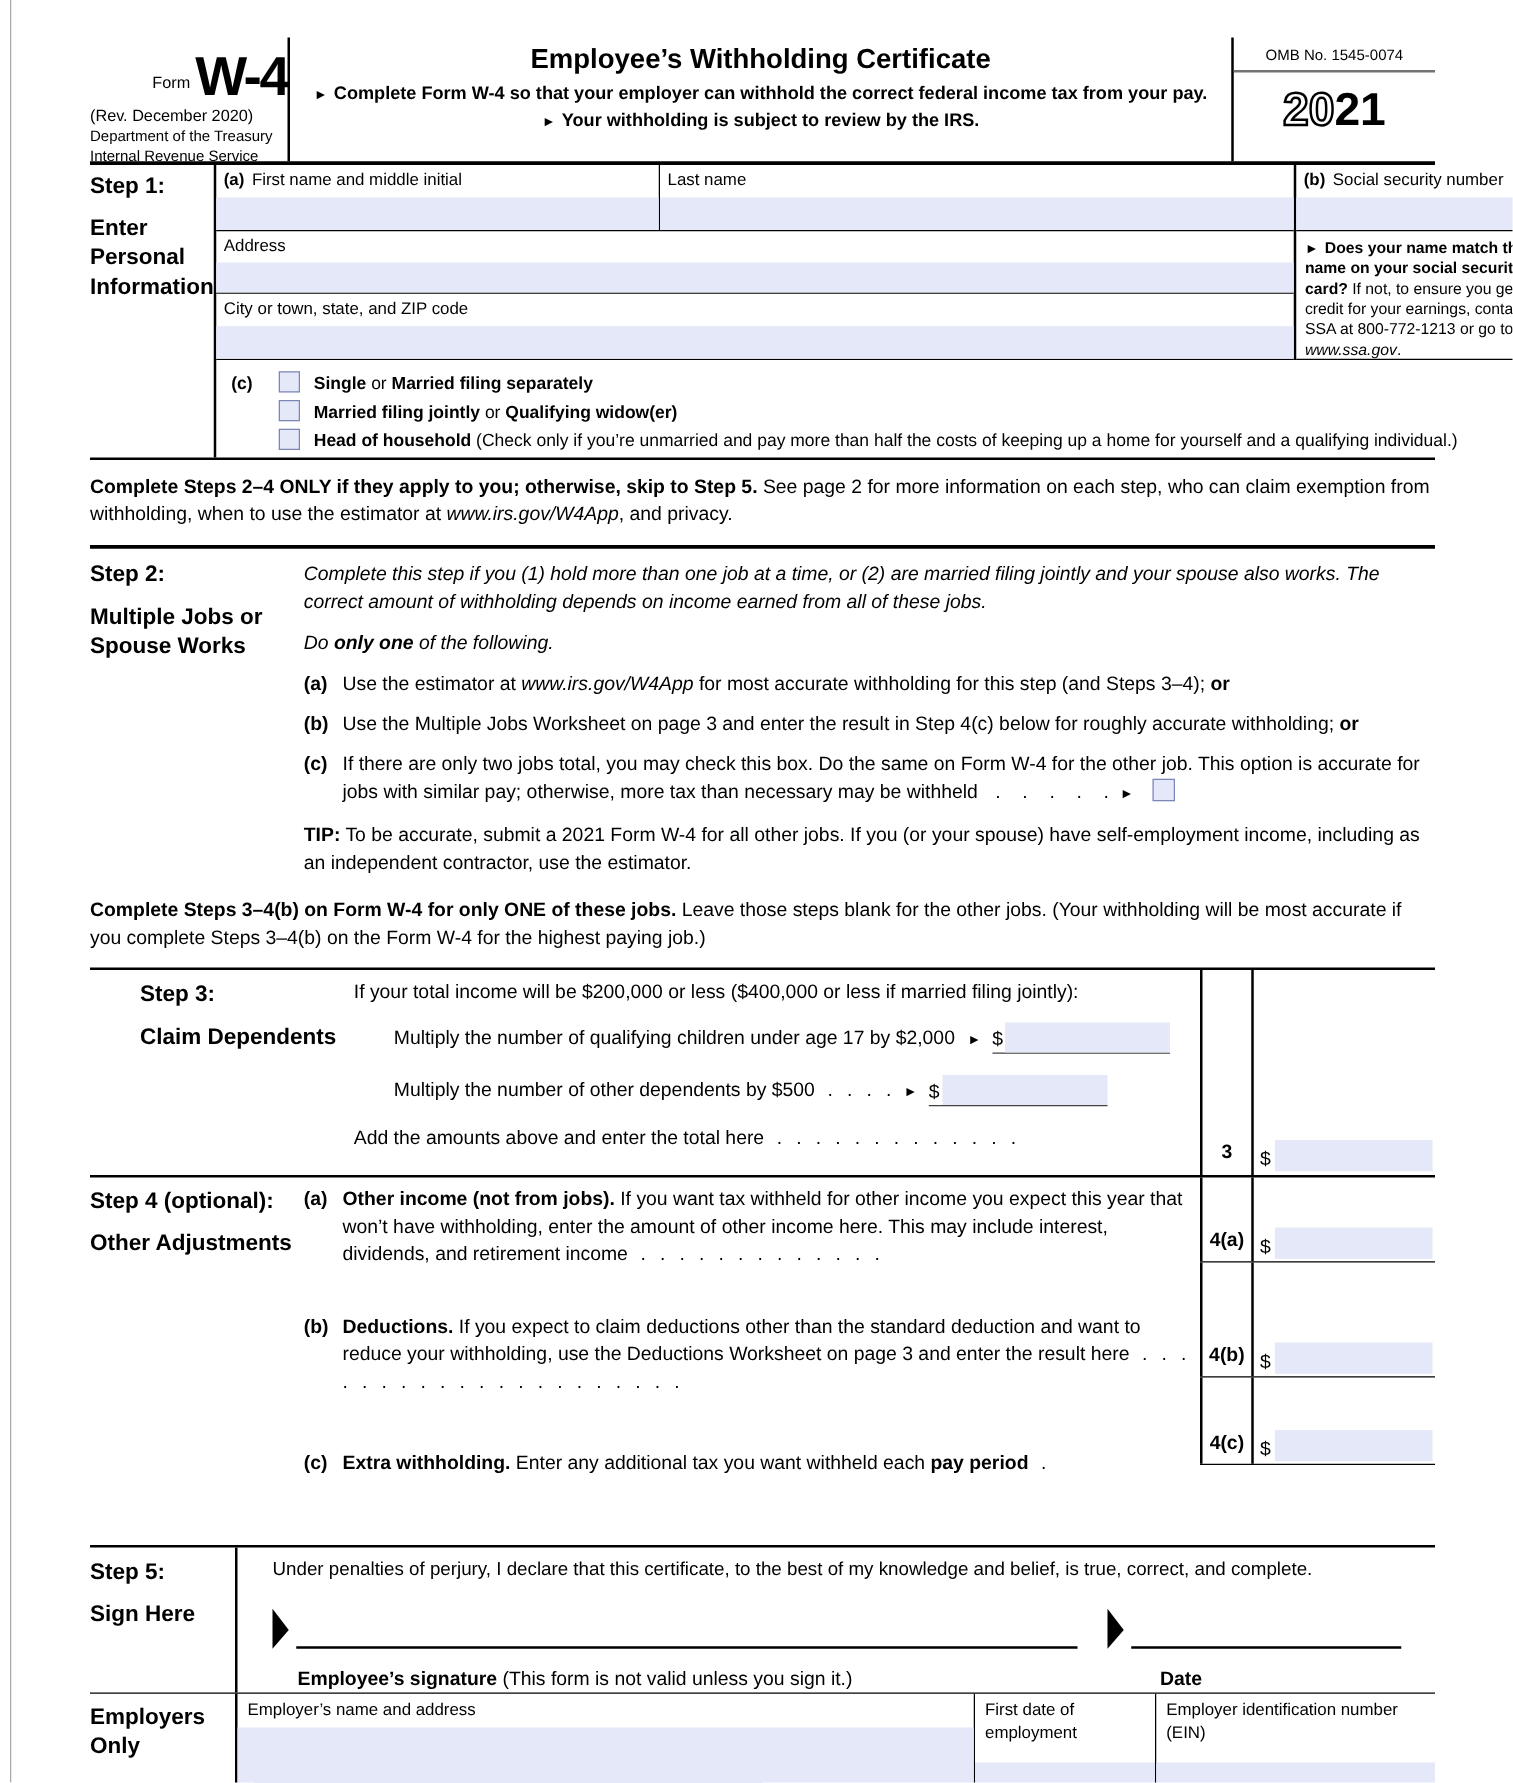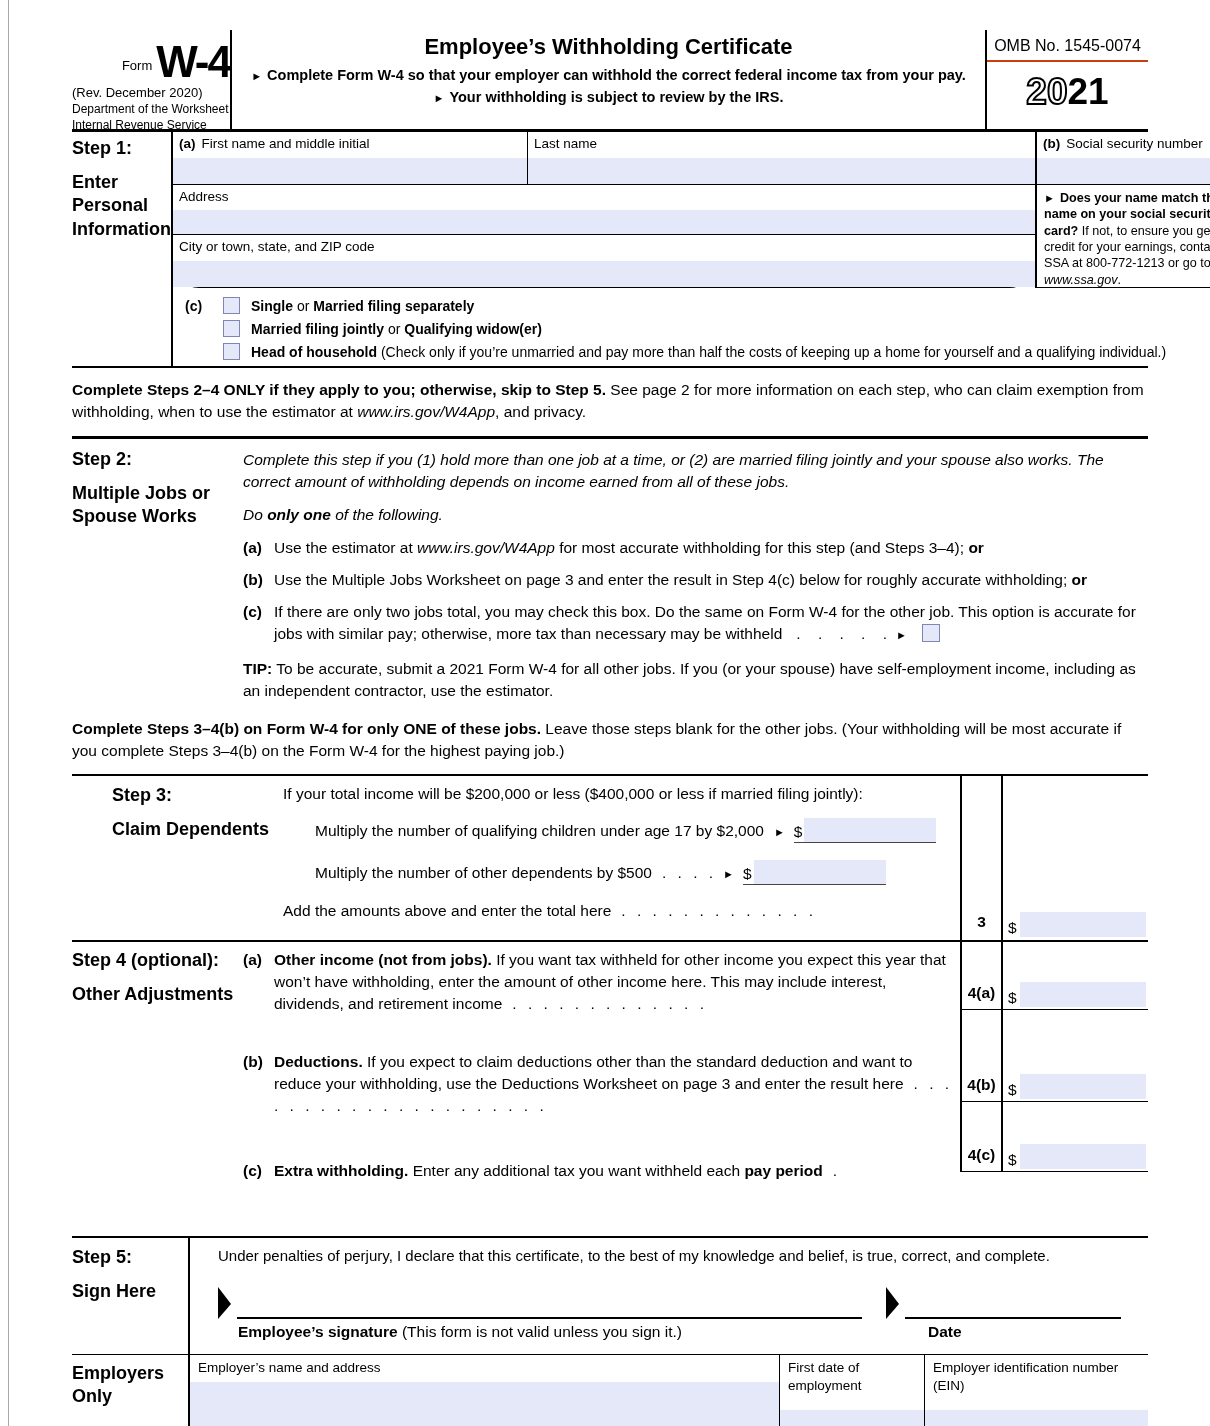--- a/index.html
+++ b/index.html
@@ -15,21 +15,21 @@
   .h-form-row { display:flex; align-items:flex-end;justify-content:flex-end; }
   .h-form-word { font-size:13px; padding:0 4px 7px 0; }
   .h-form-num { font-size:44px; font-weight:bold; letter-spacing:-2px; line-height:0.82; }
   .h-rev { font-size:13px; margin-top:5px; }
   .h-dept { font-size:12px; line-height:1.3; margin-top:2px; }
   .h-center { flex:1; border-left:2px solid #000; text-align:center; padding:2px 8px 0; }
   .h-title { font-size:22px; font-weight:bold; margin:2px 0 5px; }
   .h-sub { font-size:14.5px; font-weight:bold; line-height:1.5; }
   .arr { font-size:11px; margin-right:5px; }
   .h-right { width:163px; border-left:2px solid #000; text-align:center; }
-  .h-omb { font-size:16px; padding:7px 0 5px; border-bottom:2px solid #c2410c; }
+  .h-omb { font-size:12px; padding:7px 0 5px; border-bottom:2px solid #737373; }
   .h-year { font-size:37px; font-weight:bold; margin-top:9px; letter-spacing:0px; }
   .h-year .outline { color:#fff; -webkit-text-stroke:2px #000; }
 
   
   .step-title { font-size:18px; font-weight:bold; margin-bottom:12px; }
   .step-sub { font-size:18px; font-weight:bold; line-height:1.3; }
   .band { background:#e4e8f8; }
   .cbx { width:17px; height:17px; background:#e4e8f8; border:1px solid #7d87b5; flex:none; }
   b { font-weight:bold; } i { font-style:italic; }
 
@@ -42,21 +42,21 @@
   .s1-right { width:203px; border-left:2px solid #000; }
   .namerow { display:flex; height:53px; border-bottom:1.5px solid #000; }
   .cell { position:relative; padding:4px 6px 0; }
   .cell-first { width:355px; border-right:1.5px solid #000; }
   .cell-last { flex:1; }
   .fl { font-size:13.5px; }
   .fl b { margin-right:6px; }
   .rowband { position:absolute; left:0; right:0; bottom:0; height:26px; background:#e4e8f8; }
   .addrrow { position:relative; height:50px; border-bottom:1.5px solid #000; padding:4px 6px 0; }
   .addrrow .rowband { height:24px; }
-  .cityrow { position:relative; height:53px; border-bottom:1.5px solid #000; padding:4px 6px 0;border-radius:26px; }
+  .cityrow { position:relative; height:53px; border-bottom:1.5px solid #000; padding:4px 6px 0; }
   .ssnrow { position:relative; height:53px; border-bottom:1.5px solid #000; padding:4px 6px 0; }
   .notice { height:103px; border-bottom:1.5px solid #000; padding:5px 5px 0 7px;
             font-size:12.6px; line-height:1.3; }
   .crow { display:flex; padding:9px 0 0 12px; }
   .c-tag { font-size:14px; font-weight:bold; width:38px; padding-top:1px; }
   .opt { display:flex; align-items:center; margin-bottom:6px; font-size:14px; white-space:nowrap; }
   .opt .cbx { margin-right:11px; }
 
   
   .intro24 { font-size:15.5px; line-height:1.42; padding:11px 0 13px; border-bottom:3px solid #000; }
@@ -116,21 +116,21 @@
   .s5-labelcol { width:118px; border-right:2px solid #000; padding-top:9px; }
   .s5-content { flex:1; padding:9px 0 0 28px; }
   .perjury { font-size:15px; margin-bottom:23px; }
   .sigrow { display:flex; align-items:flex-end; }
   .sig-arr { width:0; height:0; border-top:17px solid transparent; border-bottom:15px solid transparent;
              border-left:13px solid #000; margin-right:6px; flex:none; }
   .sig-line { border-bottom:2px solid #000; height:30px; }
   .sig-line.sig { width:625px; }
   .sig-line.date { width:216px; }
   .siggap { width:24px; }
-  .siglabels { display:flex; margin-top:4px; font-size:15.5px; }
+  .siglabels { display:flex; margin-top:16px; font-size:15.5px; }
   .siglab1 { margin-left:20px; width:648px; }
   .siglab2 { margin-left:42px; font-weight:bold; }
 
   
   .employers { display:flex; border-top:1.5px solid #000; border-bottom:2px solid #000; height:92px; }
   .e-labelcol { width:118px; border-right:2px solid #000; border-bottom:3px solid #000;
                 padding-top:7px; font-size:18px; font-weight:bold; line-height:1.3; }
   .e-name { width:590px; border-right:1.5px solid #000; position:relative; padding:4px 8px 0; }
   .e-date { width:145px; border-right:1.5px solid #000; position:relative; padding:4px 8px 0; }
   .e-ein  { flex:1; position:relative; padding:4px 8px 0; }
@@ -146,21 +146,21 @@
   <div class="content">
 
     <div class="header">
       <div class="h-left">
         <div class="h-form-row">
           <span class="h-form-word">Form</span>
           <span class="h-form-num">W-4</span>
         </div>
         <div class="h-rev">(Rev. December 2020)</div>
         <div class="h-dept">
-          <div>Department of the Worksheet</div>
+          <div>Department of the Treasury</div>
           <div>Internal Revenue Service</div>
         </div>
       </div>
       <div class="h-center">
         <div class="h-title">Employee’s Withholding Certificate</div>
         <div class="h-sub">
           <div><span class="arr">►</span><span>Complete Form W-4 so that your employer can withhold the correct federal income tax from your pay.</span></div>
           <div><span class="arr">►</span><span>Your withholding is subject to review by the IRS.</span></div>
         </div>
       </div>

